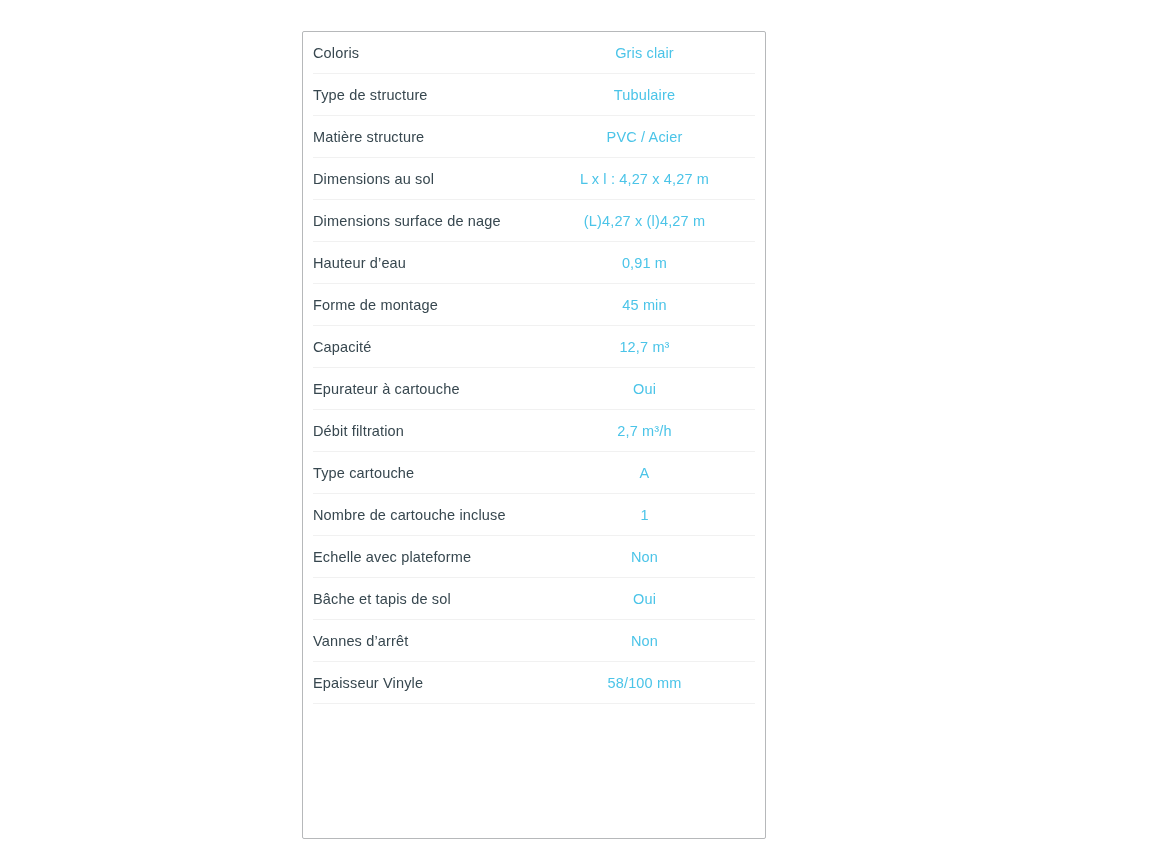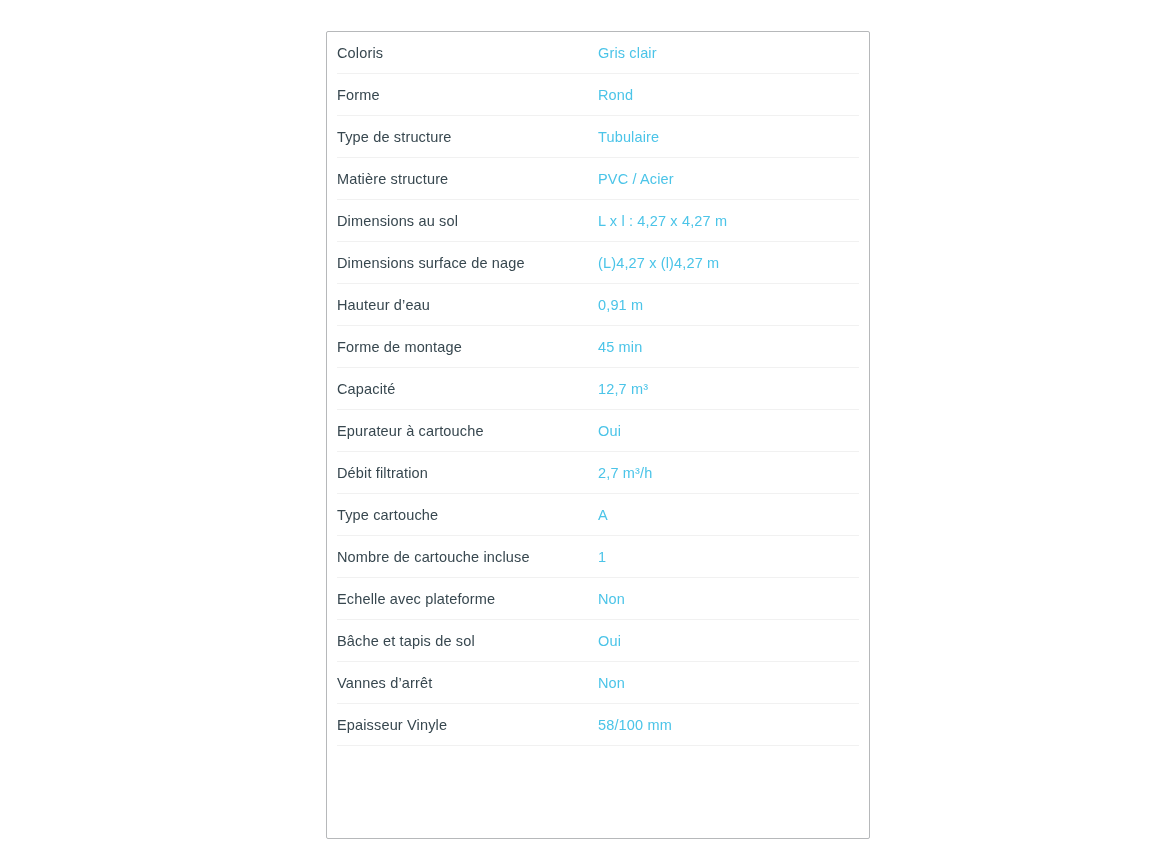--- a/index.html
+++ b/index.html
@@ -17,23 +17,23 @@
   .page {
     position: relative;
     width: 1158px;
     height: 861px;
     background: #ffffff;
   }
 
   
   .spec-card {
     position: absolute;
-    left: 326px;
+    left: 302px;
     top: 31px;
-    width: 544px;
+    width: 464px;
     height: 808px;
     box-sizing: border-box;
     background: #ffffff;
     border: 1px solid #b6b8ba;
     border-radius: 2px;
   }
 
   .spec-table {
     width: 100%;
     border-collapse: collapse;
@@ -55,21 +55,21 @@
     border-bottom: 1px solid #f1f1f1;
   }
 
   .label-cell {
     padding-left: 13px;
     text-align: left;
   }
 
   .value-cell {
     padding-right: 17px;
-    text-align: left;
+    text-align: center;
   }
 
   .spec-label {
     display: inline-block;
     font-family: "Liberation Sans", sans-serif;
     font-size: 14.5px;
     font-weight: 400;
     color: #37474f;
     letter-spacing: 0.15px;
     line-height: 20px;
@@ -99,24 +99,20 @@
 
 <div class="page">
 
   <div class="spec-card">
     <div class="card-inner">
       <table class="spec-table">
         <tbody id="spec-rows">
             <tr class="spec-row">
               <td class="label-cell"><span class="spec-label">Coloris</span></td>
               <td class="value-cell"><span class="spec-value">Gris clair</span></td>
-            </tr>
-            <tr class="spec-row">
-              <td class="label-cell"><span class="spec-label">Forme</span></td>
-              <td class="value-cell"><span class="spec-value">Rond</span></td>
             </tr>
             <tr class="spec-row">
               <td class="label-cell"><span class="spec-label">Type de structure</span></td>
               <td class="value-cell"><span class="spec-value">Tubulaire</span></td>
             </tr>
             <tr class="spec-row">
               <td class="label-cell"><span class="spec-label">Matière structure</span></td>
               <td class="value-cell"><span class="spec-value">PVC / Acier</span></td>
             </tr>
             <tr class="spec-row">

